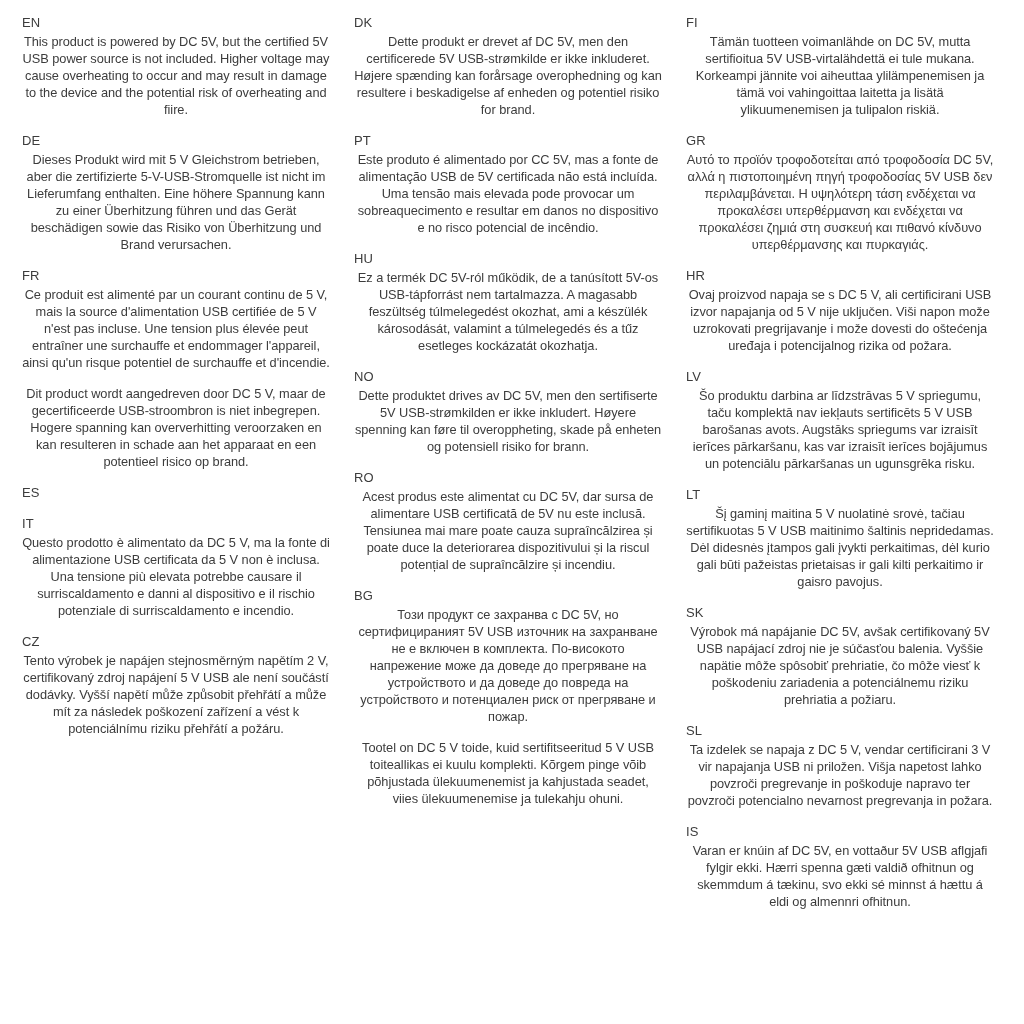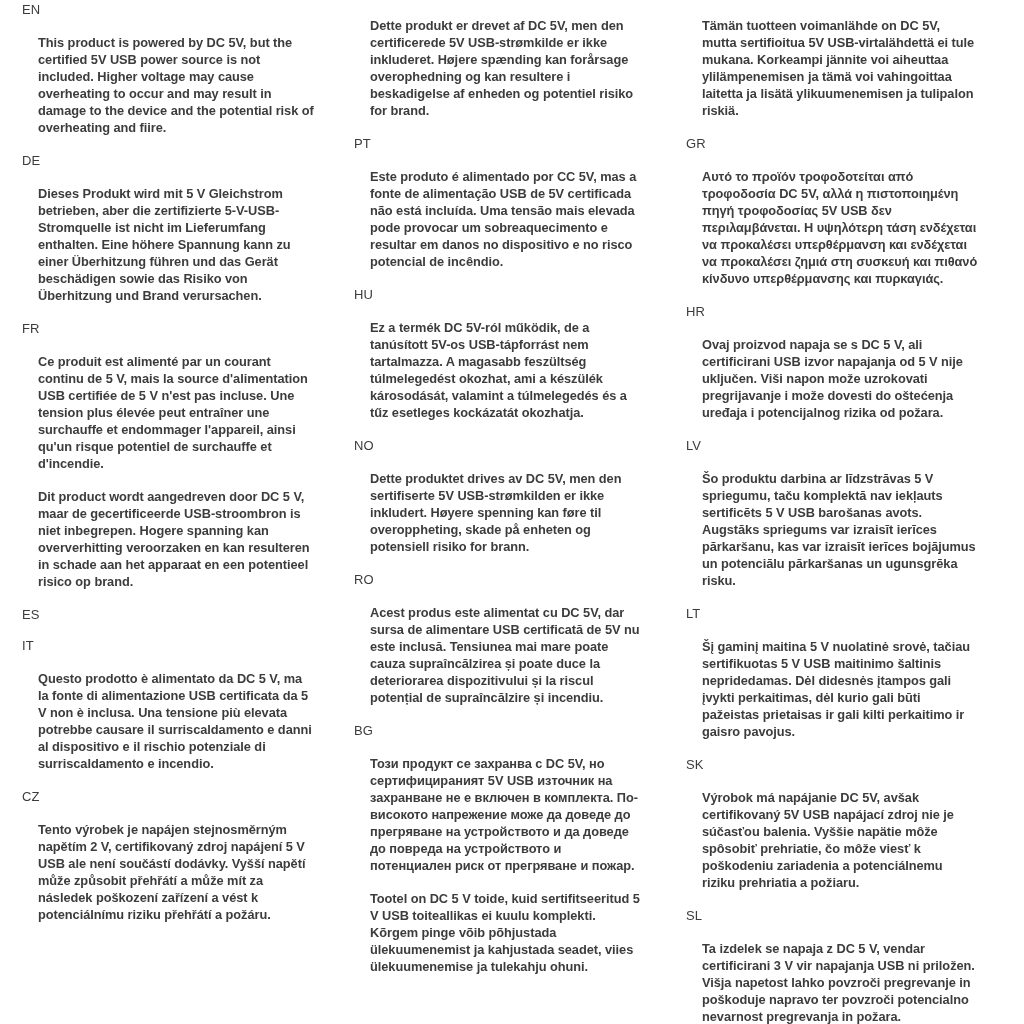--- a/index.html
+++ b/index.html
@@ -11,44 +11,43 @@
     width: 1024px;
     height: 1024px;
     overflow: hidden;
     font-family: "Liberation Sans", "DejaVu Sans", sans-serif;
     color: #3c3c3c;
   }
   .page {
     box-sizing: border-box;
     width: 1024px;
     height: 1024px;
-    padding: 1px 20px 10px 22px;
+    padding: 14px 20px 10px 22px;
     display: flex;
     gap: 24px;
   }
   .col {
     flex: 0 0 308px;
     width: 308px;
   }
   .lang-section {
     margin: 0 0 14px 0;
   }
   .lang-code {
     font-size: 13px;
     line-height: 17px;
     margin-bottom: 2px;
     letter-spacing: 0.1px;
   }
   .lang-text {
-    margin: 16px;
+    margin: 0;
     font-size: 12.8px;
     line-height: 17px;
     letter-spacing: -0.05px;
-    text-align: left;
-    font-weight: bold;
+    text-align: center;
   }
 </style>
 </head>
 <body>
 
 <div class="page">
   <div class="col" id="col-0">
       <section class="lang-section">
         <div class="lang-code">EN</div>
         <p class="lang-text">This product is powered by DC 5V, but the certified 5V USB power source is not included. Higher voltage may cause overheating to occur and may result in damage to the device and the potential risk of overheating and fiire.</p>
@@ -71,20 +70,21 @@
         <div class="lang-code">IT</div>
         <p class="lang-text">Questo prodotto è alimentato da DC 5 V, ma la fonte di alimentazione USB certificata da 5 V non è inclusa. Una tensione più elevata potrebbe causare il surriscaldamento e danni al dispositivo e il rischio potenziale di surriscaldamento e incendio.</p>
       </section>
       <section class="lang-section">
         <div class="lang-code">CZ</div>
         <p class="lang-text">Tento výrobek je napájen stejnosměrným napětím 2 V, certifikovaný zdroj napájení 5 V USB ale není součástí dodávky. Vyšší napětí může způsobit přehřátí a může mít za následek poškození zařízení a vést k potenciálnímu riziku přehřátí a požáru.</p>
       </section>
     </div>
   <div class="col" id="col-1">
       <section class="lang-section">
+        <div class="lang-code">DK</div>
         <p class="lang-text">Dette produkt er drevet af DC 5V, men den certificerede 5V USB-strømkilde er ikke inkluderet. Højere spænding kan forårsage overophedning og kan resultere i beskadigelse af enheden og potentiel risiko for brand.</p>
       </section>
       <section class="lang-section">
         <div class="lang-code">PT</div>
         <p class="lang-text">Este produto é alimentado por CC 5V, mas a fonte de alimentação USB de 5V certificada não está incluída. Uma tensão mais elevada pode provocar um sobreaquecimento e resultar em danos no dispositivo e no risco potencial de incêndio.</p>
       </section>
       <section class="lang-section">
         <div class="lang-code">HU</div>
         <p class="lang-text">Ez a termék DC 5V-ról működik, de a tanúsított 5V-os USB-tápforrást nem tartalmazza. A magasabb feszültség túlmelegedést okozhat, ami a készülék károsodását, valamint a túlmelegedés és a tűz esetleges kockázatát okozhatja.</p>
       </section>
@@ -99,20 +99,21 @@
       <section class="lang-section">
         <div class="lang-code">BG</div>
         <p class="lang-text">Този продукт се захранва с DC 5V, но сертифицираният 5V USB източник на захранване не е включен в комплекта. По-високото напрежение може да доведе до прегряване на устройството и да доведе до повреда на устройството и потенциален риск от прегряване и пожар.</p>
       </section>
       <section class="lang-section">
         <p class="lang-text">Tootel on DC 5 V toide, kuid sertifitseeritud 5 V USB toiteallikas ei kuulu komplekti. Kõrgem pinge võib põhjustada ülekuumenemist ja kahjustada seadet, viies ülekuumenemise ja tulekahju ohuni.</p>
       </section>
     </div>
   <div class="col" id="col-2">
       <section class="lang-section">
+        <div class="lang-code">FI</div>
         <p class="lang-text">Tämän tuotteen voimanlähde on DC 5V, mutta sertifioitua 5V USB-virtalähdettä ei tule mukana. Korkeampi jännite voi aiheuttaa ylilämpenemisen ja tämä voi vahingoittaa laitetta ja lisätä ylikuumenemisen ja tulipalon riskiä.</p>
       </section>
       <section class="lang-section">
         <div class="lang-code">GR</div>
         <p class="lang-text">Αυτό το προϊόν τροφοδοτείται από τροφοδοσία DC 5V, αλλά η πιστοποιημένη πηγή τροφοδοσίας 5V USB δεν περιλαμβάνεται. Η υψηλότερη τάση ενδέχεται να προκαλέσει υπερθέρμανση και ενδέχεται να προκαλέσει ζημιά στη συσκευή και πιθανό κίνδυνο υπερθέρμανσης και πυρκαγιάς.</p>
       </section>
       <section class="lang-section">
         <div class="lang-code">HR</div>
         <p class="lang-text">Ovaj proizvod napaja se s DC 5 V, ali certificirani USB izvor napajanja od 5 V nije uključen. Viši napon može uzrokovati pregrijavanje i može dovesti do oštećenja uređaja i potencijalnog rizika od požara.</p>
       </section>

